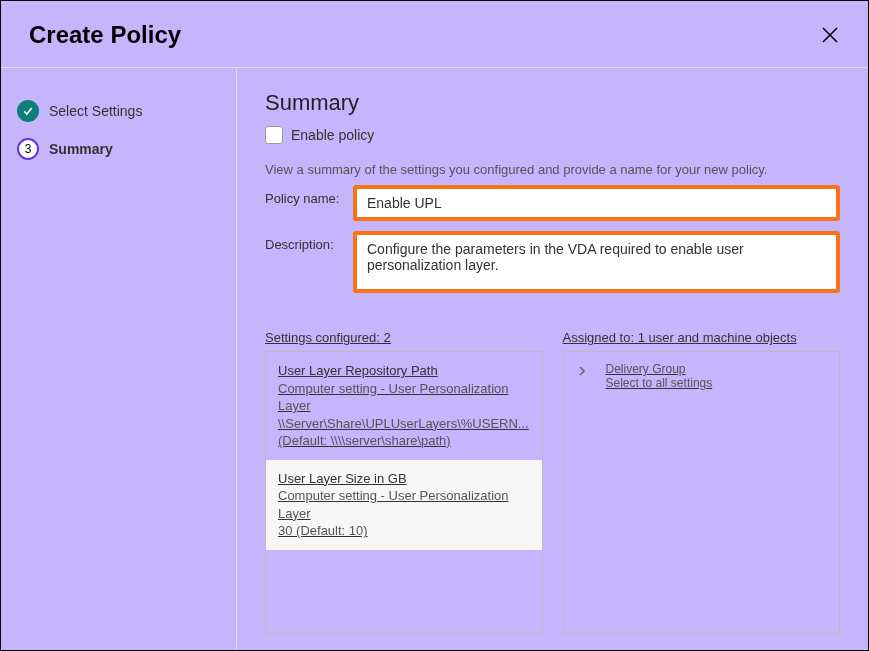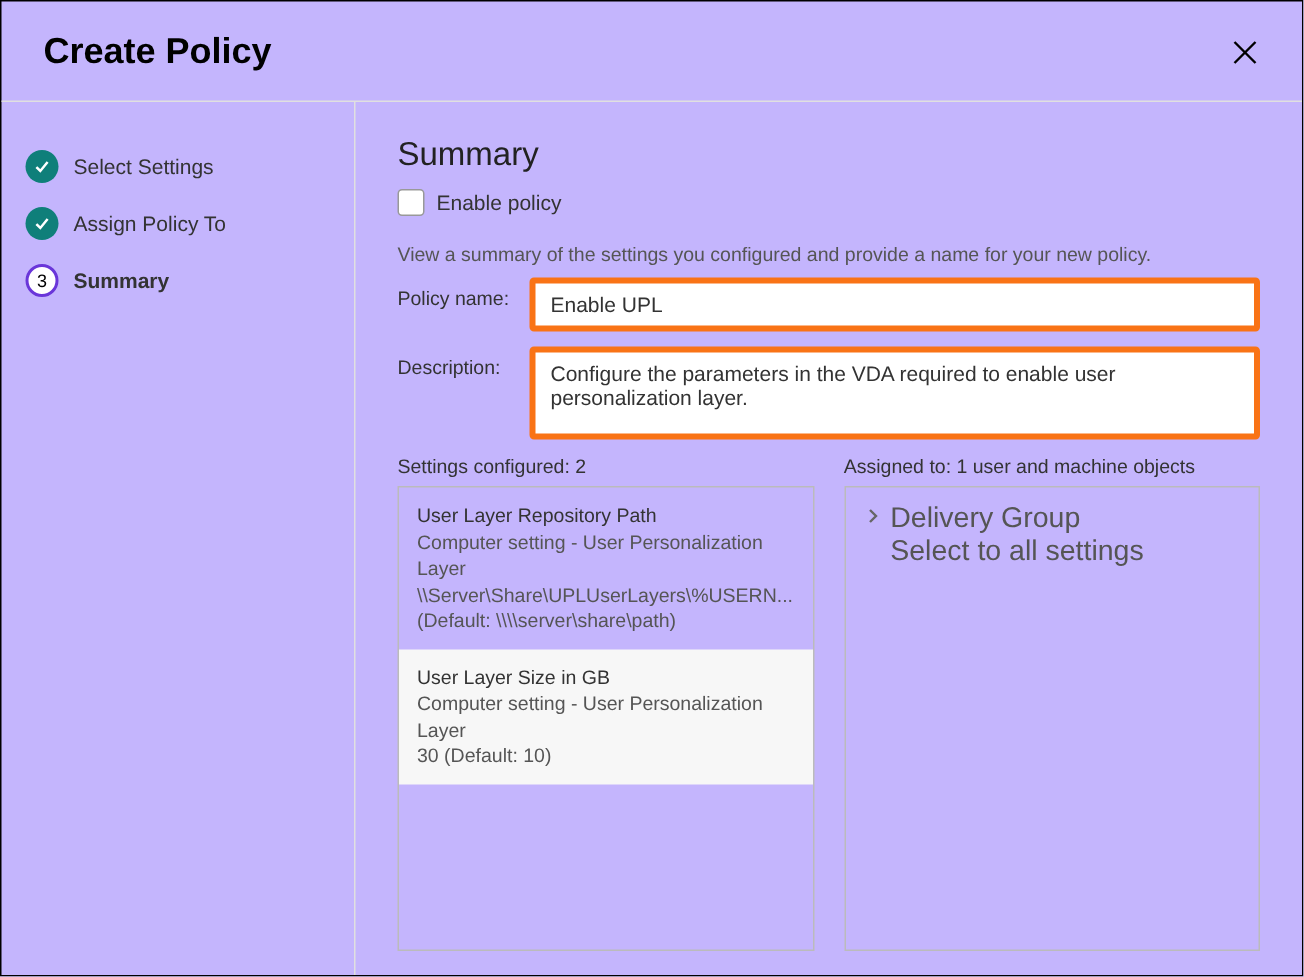--- a/index.html
+++ b/index.html
@@ -134,22 +134,23 @@
     font-family: inherit;
     color: #333;
   }
   .textarea {
     height: 62px;
     resize: none;
   }
   .columns {
     display: flex;
     gap: 20px;
-    margin-top: 0;
-    flex: 1;
+    margin-top: 27px;
+    flex: 1;
+    text-decoration: underline;
   }
   .col {
     flex: 1;
     display: flex;
     flex-direction: column;
   }
   .col-header {
     font-size: 13px;
     color: #333;
     margin-bottom: 6px;
@@ -163,24 +164,24 @@
   .setting-item {
     padding: 10px 12px;
     font-size: 13px;
     color: #555;
     line-height: 1.35;
   }
   .setting-item.alt { background: #f7f7f7; }
   .setting-title { color: #333; }
   .assign-item {
     padding: 10px 12px;
-    font-size: 19px;
+    font-size: 12px;
     color: #555;
     display: flex;
-    gap: 6px;
+    gap: 18px;
     align-items: flex-start;
   }
   .chevron {
     width: 12px;
     height: 12px;
     flex-shrink: 0;
     margin-top: 3px;
   }
 </style>
 </head>
@@ -202,28 +203,20 @@
 
       <div class="step">
         <div class="step-icon done">
           <svg viewBox="0 0 16 16" width="12" height="12">
               <polyline points="3,8.5 6.5,12 13,4" fill="none" stroke="#fff" stroke-width="2.2"></polyline>
             </svg>
         </div>
         <span class="step-label">Select Settings</span>
       </div>
 
-      <div class="step">
-        <div class="step-icon done">
-          <svg viewBox="0 0 16 16" width="12" height="12">
-              <polyline points="3,8.5 6.5,12 13,4" fill="none" stroke="#fff" stroke-width="2.2"></polyline>
-            </svg>
-        </div>
-        <span class="step-label">Assign Policy To</span>
-      </div>
 
       <div class="step current">
         <div class="step-icon current">
           <span>3</span>
         </div>
         <span class="step-label">Summary</span>
       </div>
 
     </div>
 

